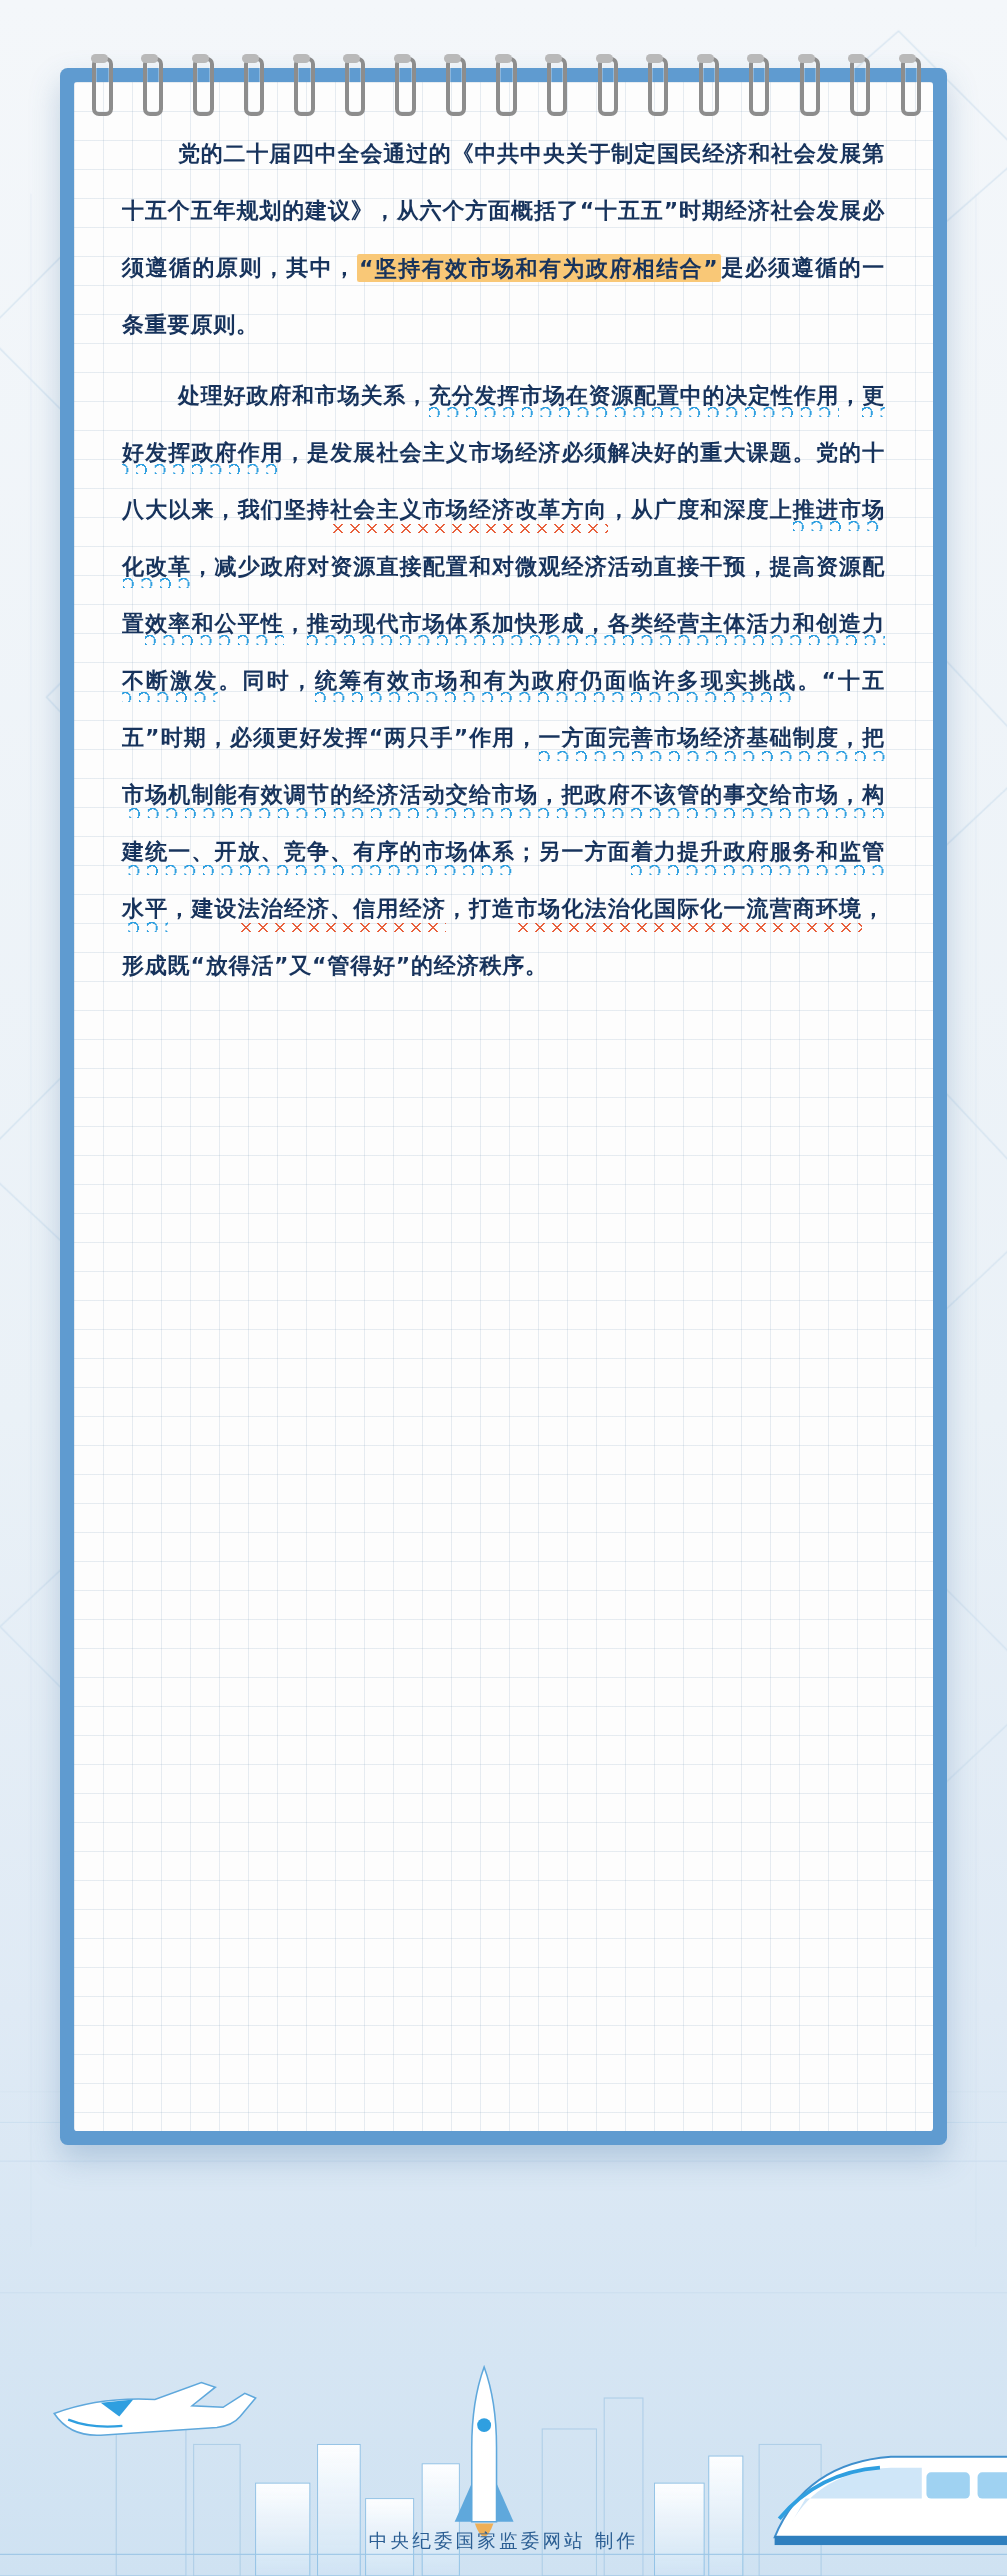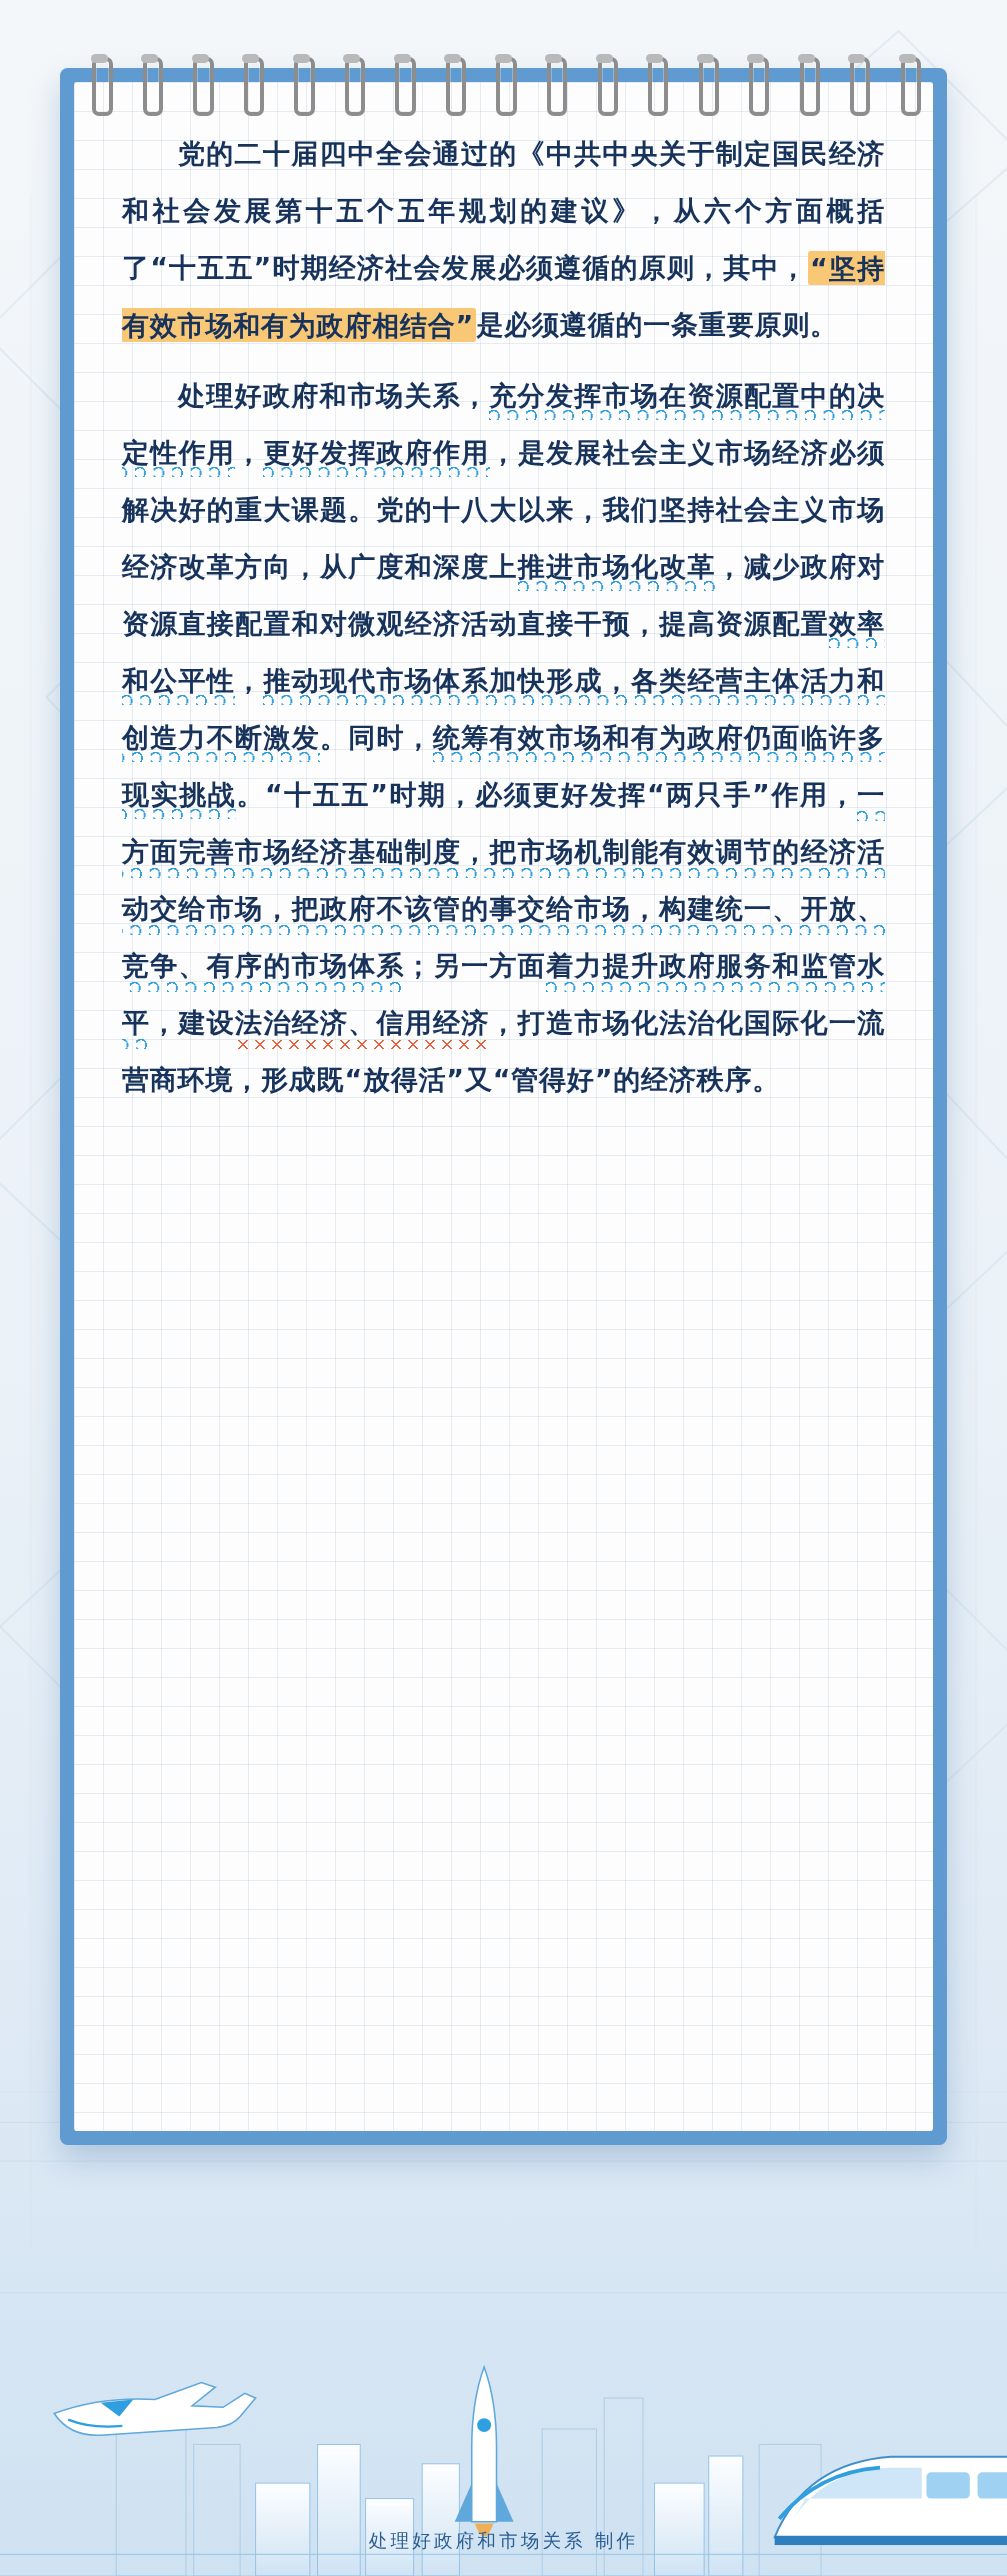--- a/index.html
+++ b/index.html
@@ -73,21 +73,21 @@
   }
   
   #content{
     position:absolute;
     left:0;top:0;right:0;bottom:0;
     padding:43px 48px 31px 48px;
     box-sizing:border-box;
   }
   .para{
     font-family:"DejaVu Sans", sans-serif;
-    font-size:27px;
+    font-size:22px;
     line-height:57px;
     color:#17335c;
     letter-spacing:0.8px;
     text-align:justify;
     margin:0 0 14px 0;
     font-weight:600;
   }
   .para.first{ text-indent:56px; }
   .hl{
     background:#f9c877;
@@ -293,14 +293,14 @@
     <rect x="0" y="118" width="330" height="12" fill="#2f7fbe"></rect>
     <path d="M6 96 q50 -60 130 -66" stroke="#2f9fe0" stroke-width="5" fill="none"></path>
   </g>
 
   <g stroke="#9cc6e6" stroke-width="1.6" opacity="0.9">
     <line x1="0" y1="420" x2="1300" y2="420"></line>
     <line x1="0" y1="392" x2="1300" y2="392"></line>
   </g>
 </svg>
 
-<div id="footer-text">处理好政府和市场关系  制作</div>
+<div id="footer-text">中央纪委国家监委网站  制作</div>
 
 
 </body></html>

